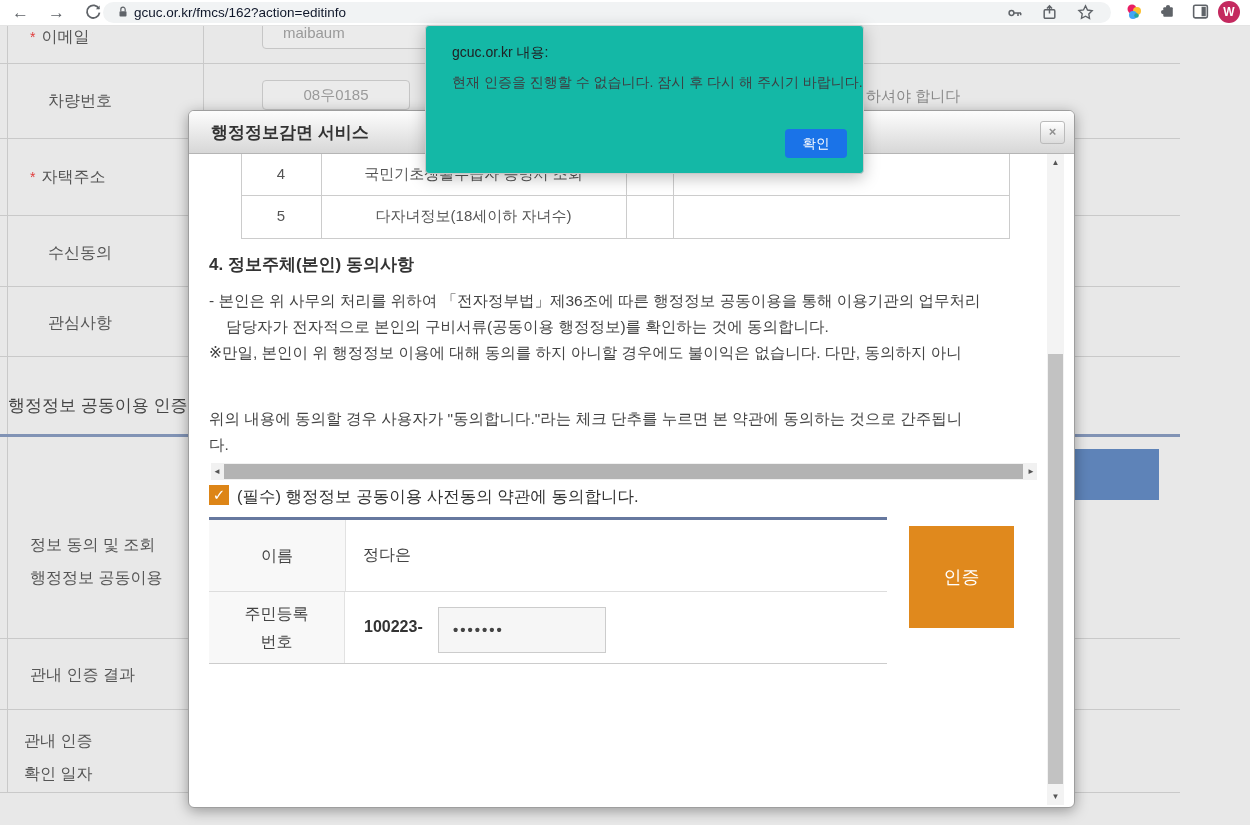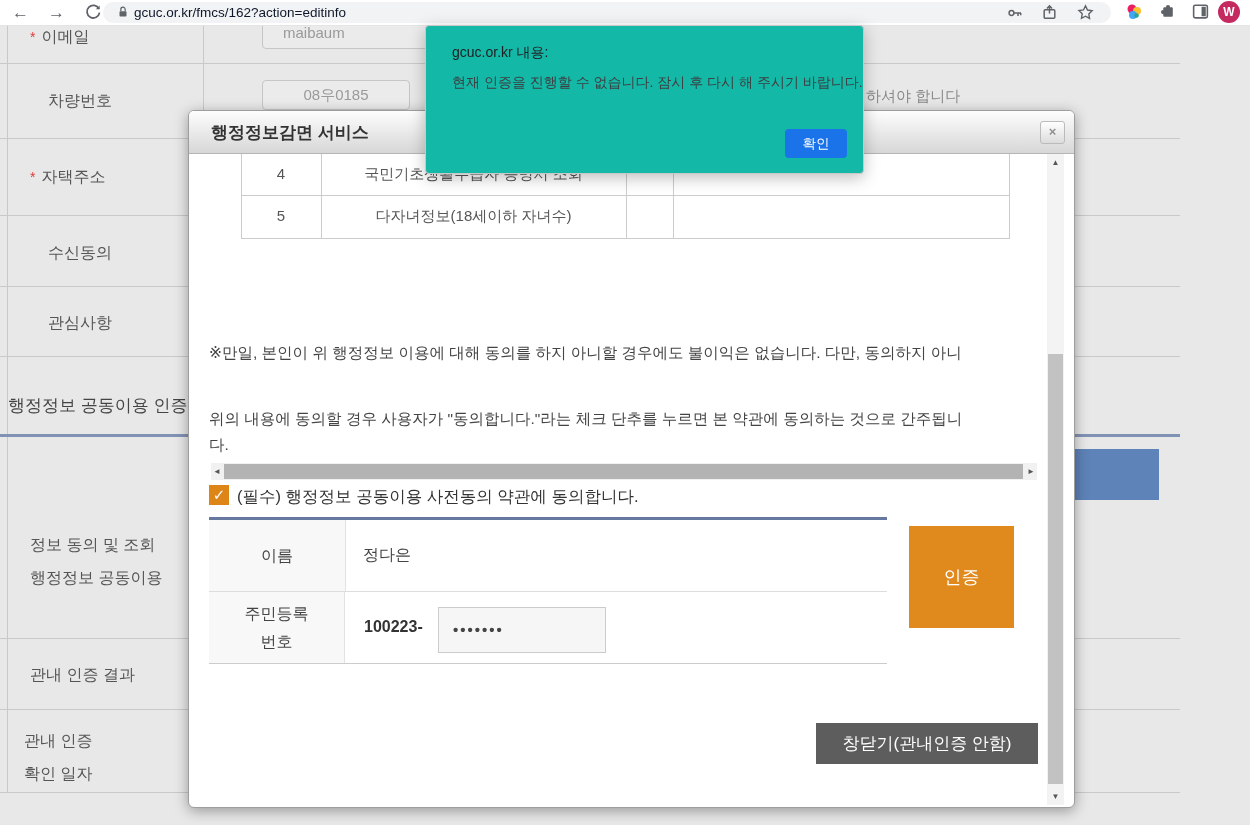--- a/index.html
+++ b/index.html
@@ -95,20 +95,25 @@
     <div class="cell-line" style="left:437px;top:43px;width:1px;height:84px;"></div>
     <div class="cell-line" style="left:484px;top:43px;width:1px;height:84px;"></div>
     <div class="cell-line" style="left:820px;top:43px;width:1px;height:84px;"></div>
     <div class="cell-line" style="left:52px;top:84px;width:769px;height:1px;"></div>
     <div class="cell-line" style="left:52px;top:127px;width:769px;height:1px;"></div>
     <div class="tbl-txt" style="left:52px;top:54px;width:80px;">4</div>
     <div class="tbl-txt" style="left:132px;top:54px;width:305px;">국민기초생활수급자 증명서 조회</div>
     <div class="tbl-txt" style="left:52px;top:96px;width:80px;">5</div>
     <div class="tbl-txt" style="left:132px;top:96px;width:305px;">다자녀정보(18세이하 자녀수)</div>
 
+    <div class="abs" style="left:20px;top:142px;font-size:17px;font-weight:bold;color:#333;">4. 정보주체(본인) 동의사항</div>
+    <div class="para" style="left:20px;top:177px;">
+      <div>- 본인은 위 사무의 처리를 위하여 「전자정부법」제36조에 따른 행정정보 공동이용을 통해 이용기관의 업무처리</div>
+      <div style="padding-left:17px;">담당자가 전자적으로 본인의 구비서류(공동이용 행정정보)를 확인하는 것에 동의합니다.</div>
+    </div>
     <div class="para" style="left:20px;top:229px;">
       <div>※만일, 본인이 위 행정정보 이용에 대해 동의를 하지 아니할 경우에도 불이익은 없습니다. 다만, 동의하지 아니</div>
     </div>
     <div class="para" style="left:20px;top:295px;">
       <div>위의 내용에 동의할 경우 사용자가 "동의합니다."라는 체크 단추를 누르면 본 약관에 동의하는 것으로 간주됩니</div>
       <div>다.</div>
     </div>
 
     <div class="hsb">
       <div class="sb-arrow" style="left:0;top:4px;width:12px;">◄</div>
@@ -127,21 +132,20 @@
       <div>주민등록</div>
       <div>번호</div>
     </div>
     <div class="abs" style="left:175px;top:507px;font-size:16px;font-weight:bold;color:#333;">100223-</div>
     <div class="abs" style="left:249px;top:496px;width:166px;height:44px;background:#f6f6f6;border:1px solid #ccc;">
       <span class="abs" style="left:14px;top:0;font-size:15px;font-weight:bold;color:#444;line-height:44px;letter-spacing:2px;">•••••••</span>
     </div>
     <div class="cell-line" style="left:20px;top:552px;width:678px;height:1px;"></div>
 
     <div class="btn-auth">인증</div>
-    <div class="btn-closewin">창닫기(관내인증 안함)</div>
 
     <div class="vsb">
       <div class="sb-arrow" style="top:4px;">▲</div>
       <div class="vsb-thumb" style="top:200px;height:430px;"></div>
       <div class="sb-arrow" style="bottom:4px;">▼</div>
     </div>
   </div>
 
   <div id="toolbar">
     <div class="abs nav-glyph" style="left:12px;top:0;">←</div>

